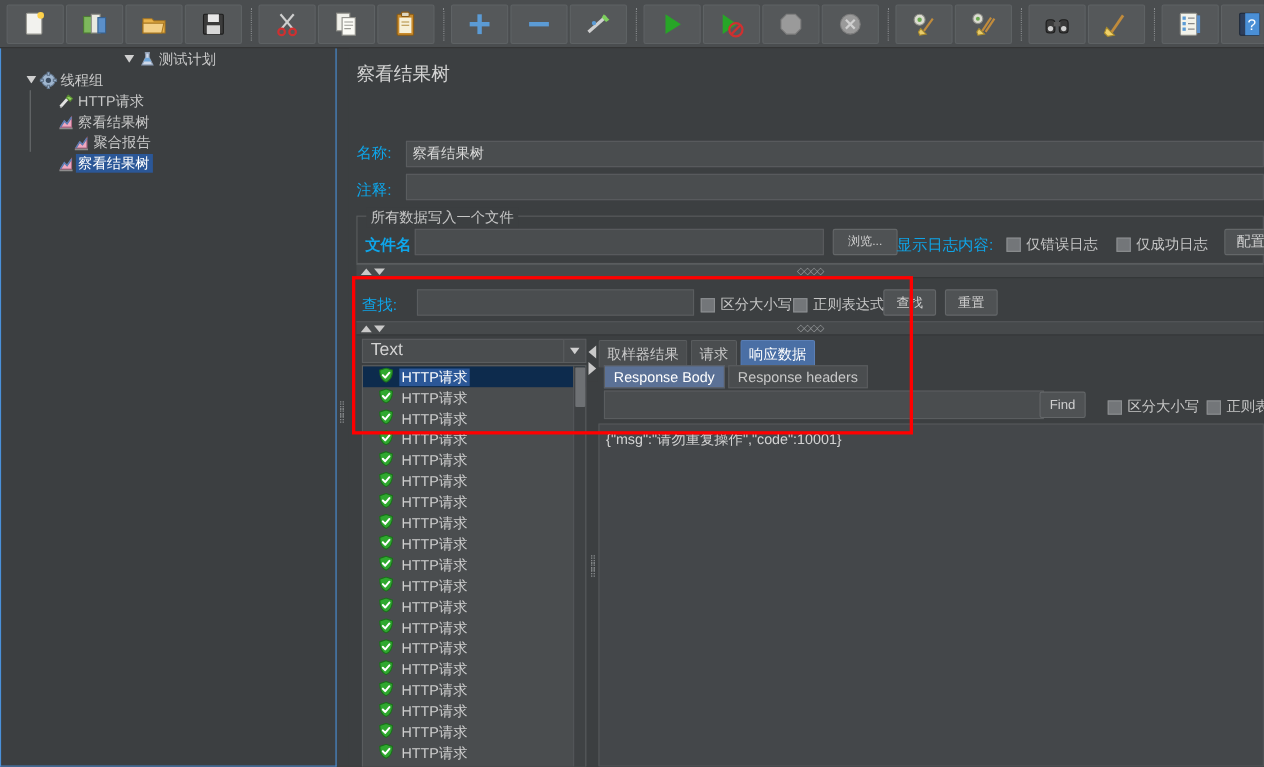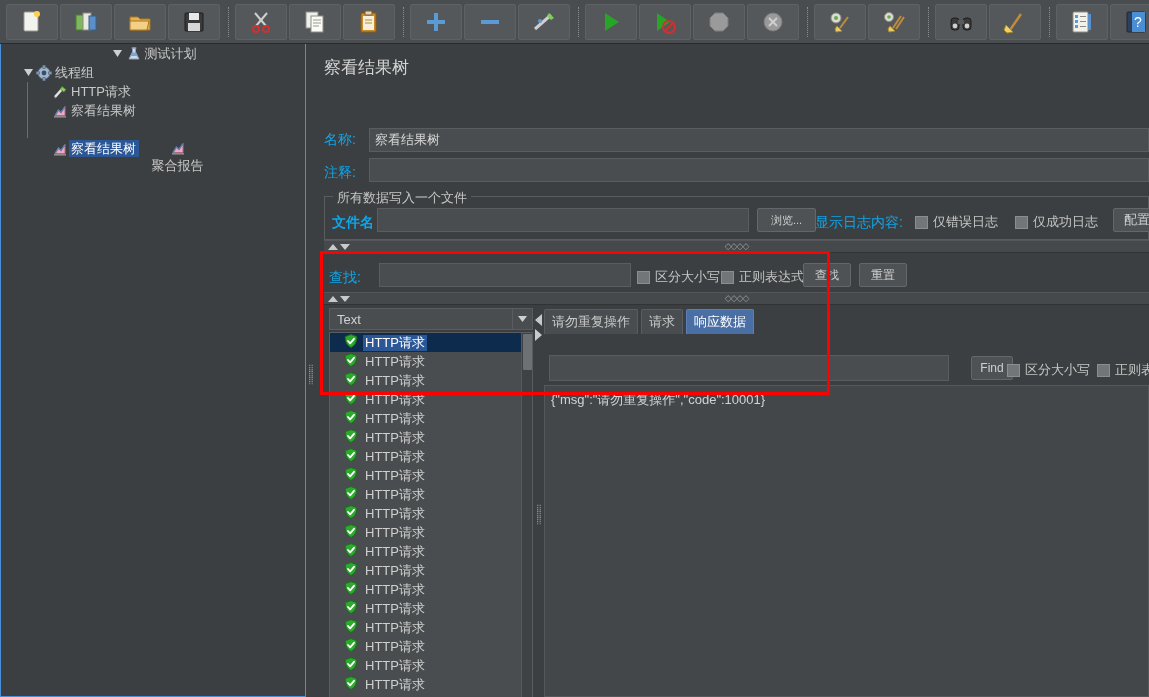--- a/index.html
+++ b/index.html
@@ -114,21 +114,21 @@
   .caret-down { border-top: 6px solid #c9c9c9; }
   .grip-dots {
     position: absolute; left: 50%; transform: translateX(-50%);
     color: #9a9d9f; font-size: 9px; letter-spacing: -1px; line-height: 9px;
   }
   .combo {
     position: absolute;
     background: #4a4d4f; border: 1px solid #5a5d5f;
     display: flex; align-items: center; cursor: pointer;
   }
-  .combo .ctext { flex: 1; padding-left: 7px; color: #d2d2d2; font-size: 13px;}
+  .combo .ctext { flex: 1; padding-left: 7px; color: #d2d2d2; font-size: 16px;}
   .combo .carrow {
     width: 20px; height: 100%; display:flex; align-items:center; justify-content:center;
     border-left: 1px solid #5a5d5f; background: #4a4d4f;
   }
   .listbox {
     position: absolute; background: #4a4d4f;
     border: 1px solid #5a5d5f; overflow: hidden;
   }
   .li {
     height: 19px; display: flex; align-items: center; padding-left: 14px;
@@ -394,21 +394,21 @@
           <span class="tw"></span>
           <span class="ticon">
             <svg width="16" height="16" viewBox="0 0 16 16">
               <path d="M2 13h12v1.6H2z" fill="#8d8d8d"></path>
               <path d="M3 12.6 L6.5 7 L9 9.5 L13 3.6 L13 12.6 Z" fill="#f0a8c0" stroke="#b06a86"></path>
               <polyline points="3,12.6 6.5,7 9,9.5 13,3.6" fill="none" stroke="#5b7fb5" stroke-width="1.4"></polyline>
             </svg>
           </span>
           <span class="tlabel">察看结果树</span>
         </div>
-        <div class="tree-row" style="padding-left: 50px; flex-direction: column;">
+        <div class="tree-row" style="padding-left: 50px;">
           <span class="tw"></span>
           <span class="ticon">
             <svg width="16" height="16" viewBox="0 0 16 16">
               <path d="M2 13h12v1.6H2z" fill="#8d8d8d"></path>
               <path d="M3 12.6 L6.5 7 L9 9.5 L13 3.6 L13 12.6 Z" fill="#f0a8c0" stroke="#b06a86"></path>
               <polyline points="3,12.6 6.5,7 9,9.5 13,3.6" fill="none" stroke="#5b7fb5" stroke-width="1.4"></polyline>
             </svg>
           </span>
           <span class="tlabel">聚合报告</span>
         </div>
@@ -631,28 +631,32 @@
       <div class="lthumb" style="top:1px; height:36px;"></div>
     </div>
 
     <div class="vsplit" style="left:217px; top:263px; width:9px; height:40px;">
       <span class="arr-l"></span>
       <span class="arr-r"></span>
     </div>
     <div class="hsplit-right" style="left:219px; top:462px; height:28px;">⣿<br>⣿<br>⣿</div>
 
     <div class="tabstrip" style="left:227px; top:265px;" id="result-tabs">
-        <div class="tab">请勿重复操作</div>
+        <div class="tab">取样器结果</div>
         <div class="tab">请求</div>
         <div class="tab active">响应数据</div>
       </div>
 
+    <div class="tabstrip" style="left:232px; top:288px;" id="response-subtabs">
+        <div class="tab2 active">Response Body</div>
+        <div class="tab2">Response headers</div>
+      </div>
 
     <input class="field" style="position: absolute; left: 232px; top: 311px; width: 400px; height: 26px;" value="">
-    <button class="btn" style="position:absolute; left:654px; top:312px; width:42px; font-size:12px;">Find</button>
+    <button class="btn" style="position:absolute; left:628px; top:312px; width:42px; font-size:12px;">Find</button>
     <div class="cbx-wrap" style="position:absolute; left:690px; top:317px;">
       <span class="cbx"></span>
       <span class="cbx-lbl">区分大小写</span>
     </div>
     <div class="cbx-wrap" style="position:absolute; left:780px; top:317px;">
       <span class="cbx"></span>
       <span class="cbx-lbl">正则表达式</span>
     </div>
 
     <div class="resp-area" style="left:227px; top:341px; width:605px; height:312px;">{"msg":"请勿重复操作","code":10001}</div>

